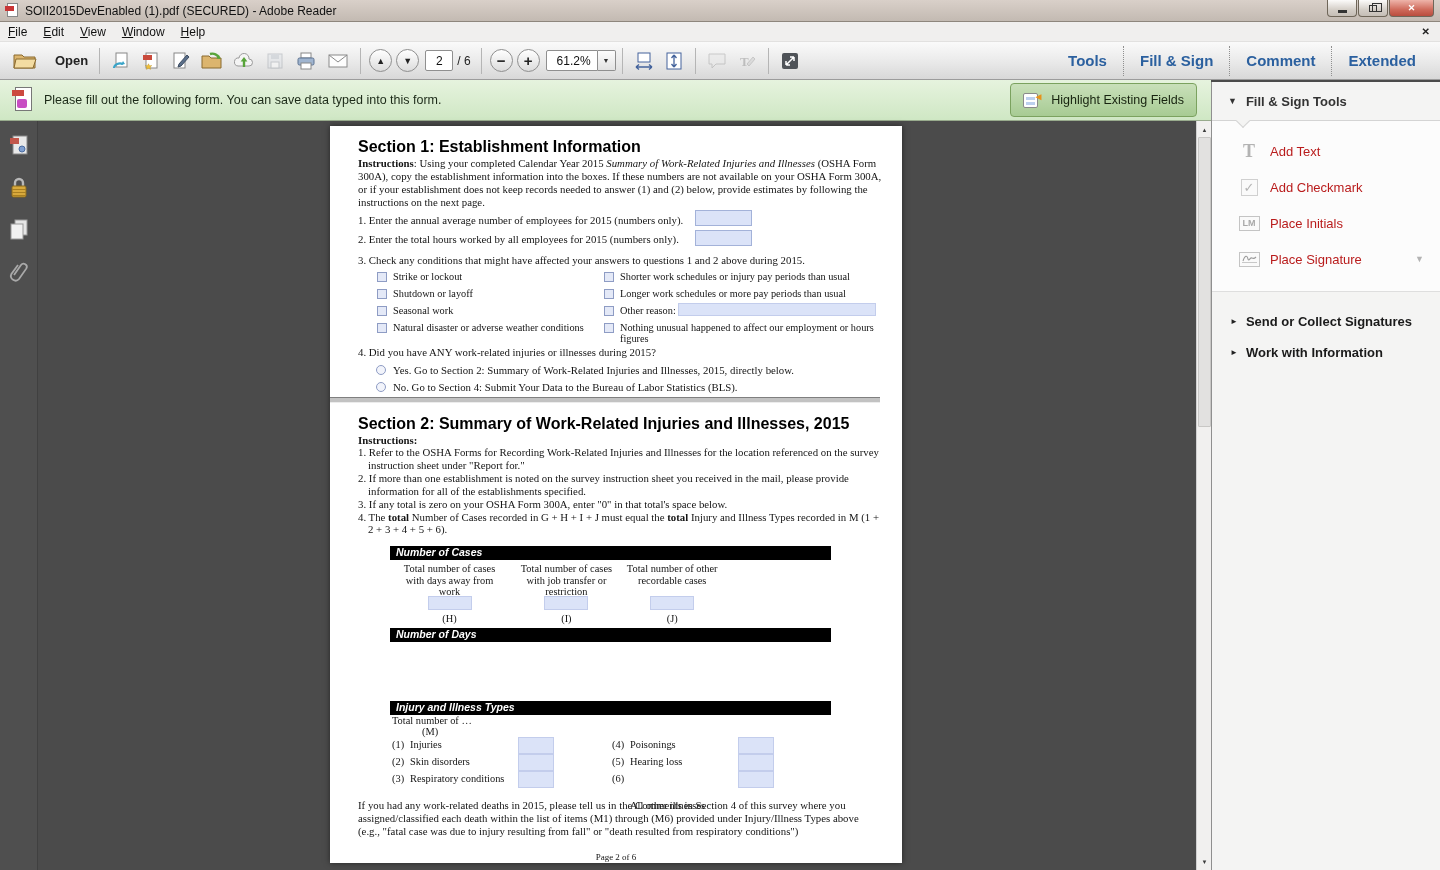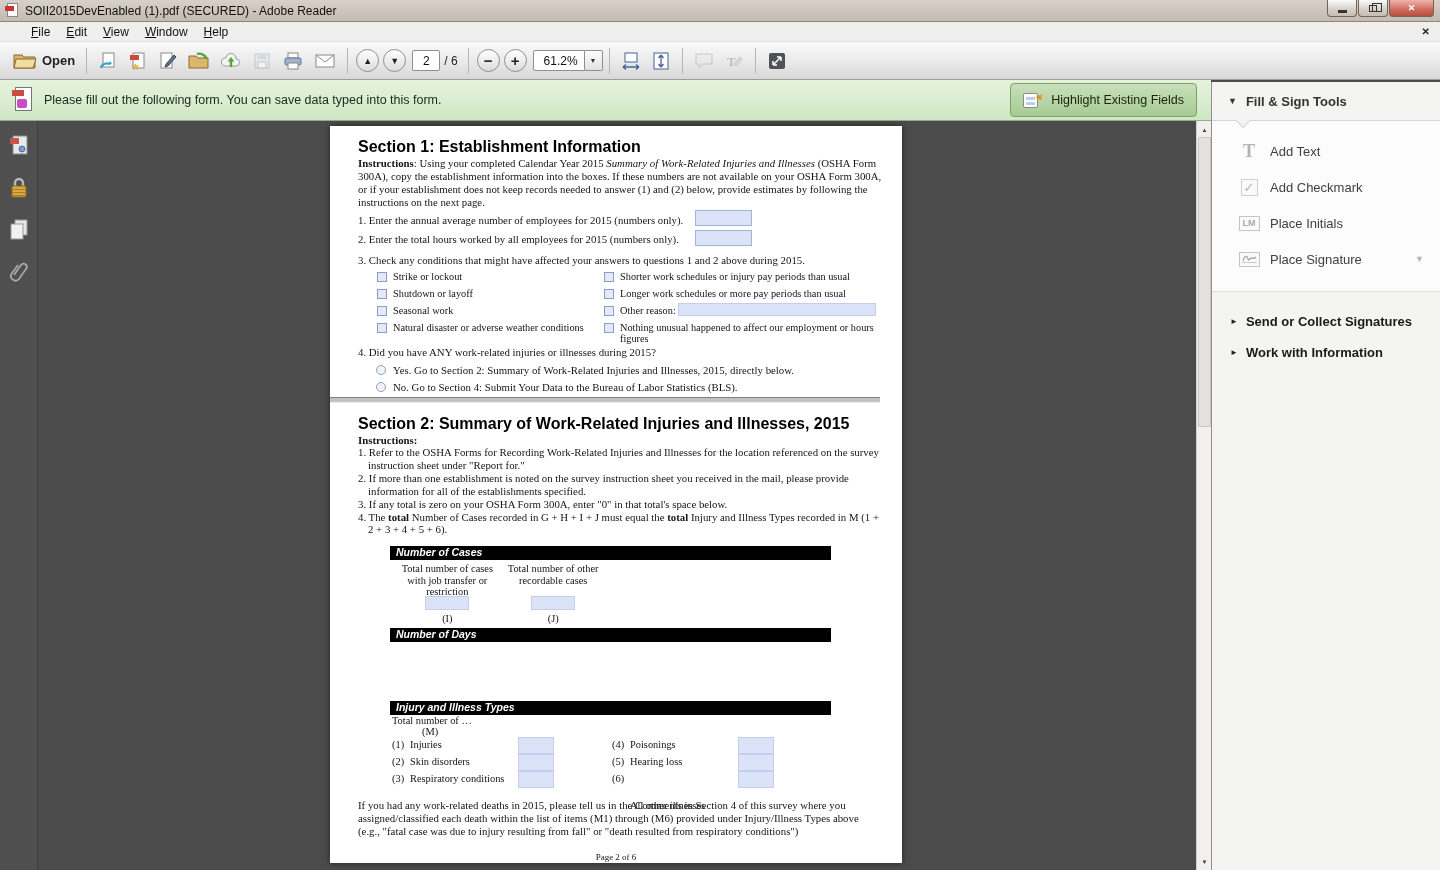--- a/index.html
+++ b/index.html
@@ -22,32 +22,32 @@
     background:linear-gradient(#fcfbfa,#d4cec7 60%,#c5beb6);
     display:flex; align-items:center; justify-content:center; font-size:9px; color:#333; }
   .win-btn.close { width:45px; background:linear-gradient(#eeb4aa,#cf6a5b 60%,#b94d3e);
     color:#fff; font-weight:bold; }
   .glyph-min { width:9px; height:3px; background:#333; margin-top:6px; }
   .glyph-restore { width:8px; height:7px; border:1px solid #333; position:relative; background:transparent; }
   .glyph-restore:before { content:""; position:absolute; left:2px; top:-3px; width:8px; height:7px; border:1px solid #333; }
 
   
   #menubar { position:absolute; left:0; top:22px; width:1440px; height:20px; background:#f0efee;
-    display:flex; align-items:center; padding-left:23px; border-bottom:1px solid #e2e1e0;text-align:right; }
+    display:flex; align-items:center; padding-left:0; border-bottom:1px solid #e2e1e0;text-align:right; }
   .menu-item { font-size:12px; color:#111; padding:2px 8px; cursor:default; }
   #menubar .menu-close { position:absolute; right:10px; font-size:10px; color:#222; font-weight:bold; }
 
   
   #toolbar { position:absolute; left:0; top:42px; width:1440px; height:38px;
     background:linear-gradient(#fafafa,#e9e9e9 55%,#d8d8d8); border-bottom:1px solid #9c9c9c;
     display:flex; align-items:center; padding:0 8px; }
   .tb-btn { height:28px; display:flex; align-items:center; justify-content:center;
     padding:0 4px; margin:0 1px; border-radius:3px; }
   .tb-sep { width:1px; height:26px; background:#b5b5b5; margin:0 6px; }
-  .open-label { font-size:13px; font-weight:bold; color:#222; margin-left:5px; }
+  .open-label { font-size:13px; font-weight:bold; color:#222; margin-left:18px; }
   .circle-btn { width:23px; height:23px; border-radius:50%; border:1px solid #8f8f8f;
     background:linear-gradient(#ffffff,#dcdcdc); display:flex; align-items:center; justify-content:center;
     font-size:9px; color:#222; margin:0 2px; }
   .circle-btn.sign { font-size:15px; font-weight:bold; line-height:1; }
   .page-box { width:28px; height:21px; background:#fff; border:1px solid #8f8f8f; border-radius:2px;
     text-align:center; font-size:12px; color:#111; margin:0 4px; font-family:"Liberation Sans",sans-serif; }
   .page-total { font-size:12px; color:#222; margin-right:4px; }
   .zoom-box { height:21px; background:#fff; border:1px solid #8f8f8f; border-radius:2px 0 0 2px;
     font-size:12px; color:#111; display:flex; align-items:center; justify-content:flex-end;
     width:52px; padding-right:6px; margin-left:4px; }
@@ -97,21 +97,21 @@
   #panel { position:absolute; left:1211px; top:82px; width:229px; height:788px; background:#fcfcfc;
     border-left:1px solid #8f8f8f; }
   #panel-header { position:relative; height:39px; background:#f4f4f3; border-bottom:1px solid #d4d4d4;
     display:flex; align-items:center; padding-left:16px; }
   #panel-header .chev { font-size:9px; color:#333; margin-right:9px; }
   #panel-header .hdr { font-size:13px; font-weight:bold; color:#333; }
   #panel-header .notch { position:absolute; left:26px; bottom:-6px; width:10px; height:10px;
     background:#f4f4f3; border-right:1px solid #d4d4d4; border-bottom:1px solid #d4d4d4; transform:rotate(45deg); }
   .panel-tool { display:flex; align-items:center; height:36px; padding-left:24px; position:relative; }
   .panel-tool .t-icon { width:26px; display:flex; align-items:center; justify-content:center; }
-  .panel-tool .t-label { font-size:13px; color:#404040; margin-left:8px; }
+  .panel-tool .t-label { font-size:13px; color:#b91c1c; margin-left:8px; }
   .panel-tool .t-drop { position:absolute; right:16px; color:#b3b3b3; font-size:9px; }
   #panel-tools { padding-top:12px; padding-bottom:14px; background:#fcfcfc; border-bottom:1px solid #dedede; }
   #panel-lower { background:#f4f4f3; height:100%; padding-top:14px; }
   .expander { display:flex; align-items:center; padding:8px 0 8px 18px; }
   .expander .ex-arrow { font-size:8px; color:#222; margin-right:8px; }
   .expander .ex-label { font-size:13px; font-weight:bold; color:#1a1a1a; }
   .tool-t { font-family:"Liberation Serif",serif; font-size:18px; font-weight:bold; color:#b3b3b3; }
   .tool-check { width:17px; height:17px; border:1px solid #d0d0d0; background:#fafafa; color:#b3b3b3;
     font-size:13px; line-height:15px; text-align:center; }
   .tool-rect { width:21px; height:15px; border:1px solid #c4c4c4; background:#fafafa; color:#a8a8a8;
@@ -282,20 +282,29 @@
     </span>
     <span class="tb-sep"></span>
 
     <span class="tb-btn">
       <svg width="20" height="20" viewBox="0 0 20 20">
         <rect x="2" y="2" width="16" height="16" rx="2" fill="#4f5358"></rect>
         <path d="M6 14 L14 6 M14 6 h-4 M14 6 v4 M6 14 h4 M6 14 v-4" stroke="#fff" stroke-width="1.5" fill="none"></path>
       </svg>
     </span>
 
+    <span id="tb-links">
+      <span class="tb-link">Tools</span>
+      <span class="tb-link-sep"></span>
+      <span class="tb-link">Fill &amp; Sign</span>
+      <span class="tb-link-sep"></span>
+      <span class="tb-link">Comment</span>
+      <span class="tb-link-sep"></span>
+      <span class="tb-link">Extended</span>
+    </span>
   </div>
 
   <div id="notifbar">
     <span class="form-icon">
       <span class="doc"></span>
         <span class="band"></span>
         <span class="sq"></span>
     </span>
     <span class="msg">Please fill out the following form. You can save data typed into this form.</span>
     <span id="highlight-btn">
@@ -388,20 +397,25 @@
       <div class="abs body-txt" style="left:28px; top:320px; width:527px;">
         <div class="hang">1. Refer to the OSHA Forms for Recording Work-Related Injuries and Illnesses for the location referenced on the survey instruction sheet under "Report for."</div>
         <div class="hang">2. If more than one establishment is noted on the survey instruction sheet you received in the mail, please provide information for all of the establishments specified.</div>
         <div class="hang">3. If any total is zero on your OSHA Form 300A, enter "0" in that total's space below.</div>
         <div class="hang"><span>4. The </span><b>total</b><span> Number of Cases recorded in G + H + I + J must equal the </span><b>total</b><span> Injury and Illness Types recorded in M (1 + 2 + 3 + 4 + 5 + 6).</span></div>
       </div>
 
       <div class="abs" style="left:60px; top:420px; width:441px;">
         <div class="black-bar">Number of Cases</div>
         <div style="display:flex; padding-top:3px; height:68px;">
+          <div style="width:27%; position:relative;">
+            <div class="tbl-label" style="padding:0 8px;">Total number of cases with days away from work</div>
+            <div class="field" style="position:absolute; left:50%; margin-left:-22px; top:33px; width:44px; height:14px; border-color:#c3cdec;"></div>
+            <div class="tbl-letter" style="position:absolute; left:0; right:0; top:50px;">(H)</div>
+          </div>
           <div style="width:26%; position:relative;">
             <div class="tbl-label" style="padding:0 8px;">Total number of cases with job transfer or restriction</div>
             <div class="field" style="position:absolute; left:50%; margin-left:-22px; top:33px; width:44px; height:14px; border-color:#c3cdec;"></div>
             <div class="tbl-letter" style="position:absolute; left:0; right:0; top:50px;">(I)</div>
           </div>
           <div style="width:22%; position:relative;">
             <div class="tbl-label">Total number of other recordable cases</div>
             <div class="field" style="position:absolute; left:50%; margin-left:-22px; top:33px; width:44px; height:14px; border-color:#c3cdec;"></div>
             <div class="tbl-letter" style="position:absolute; left:0; right:0; top:50px;">(J)</div>
           </div>

